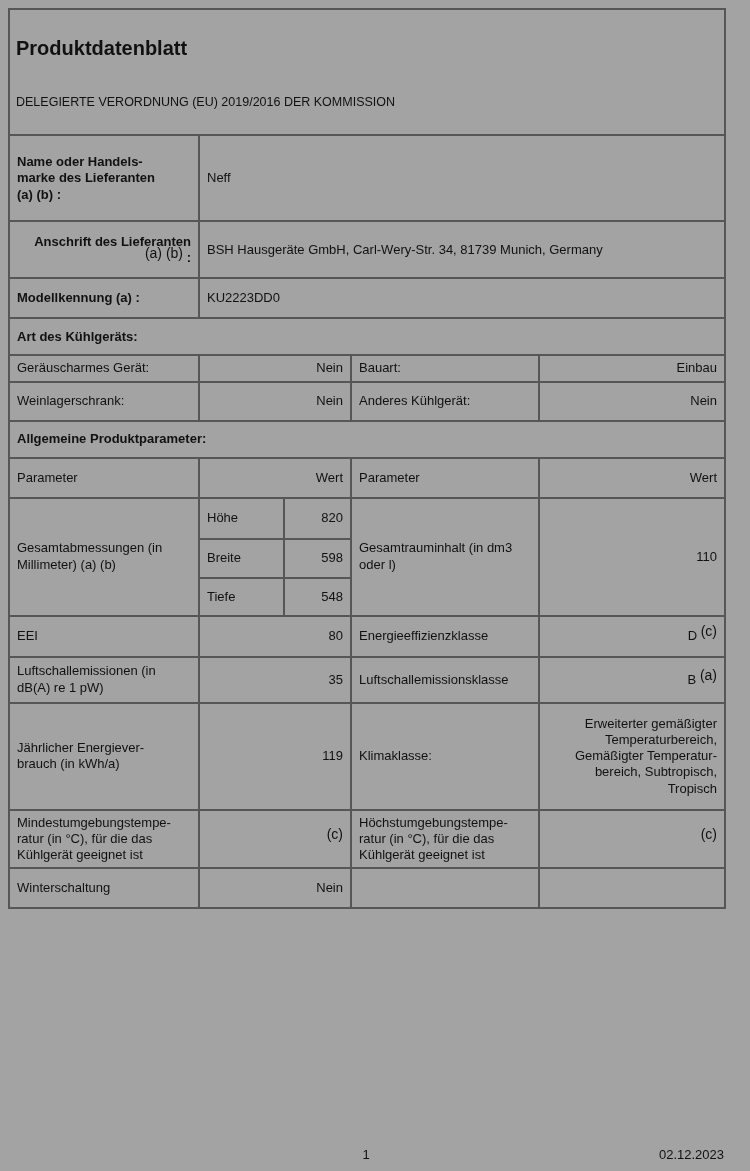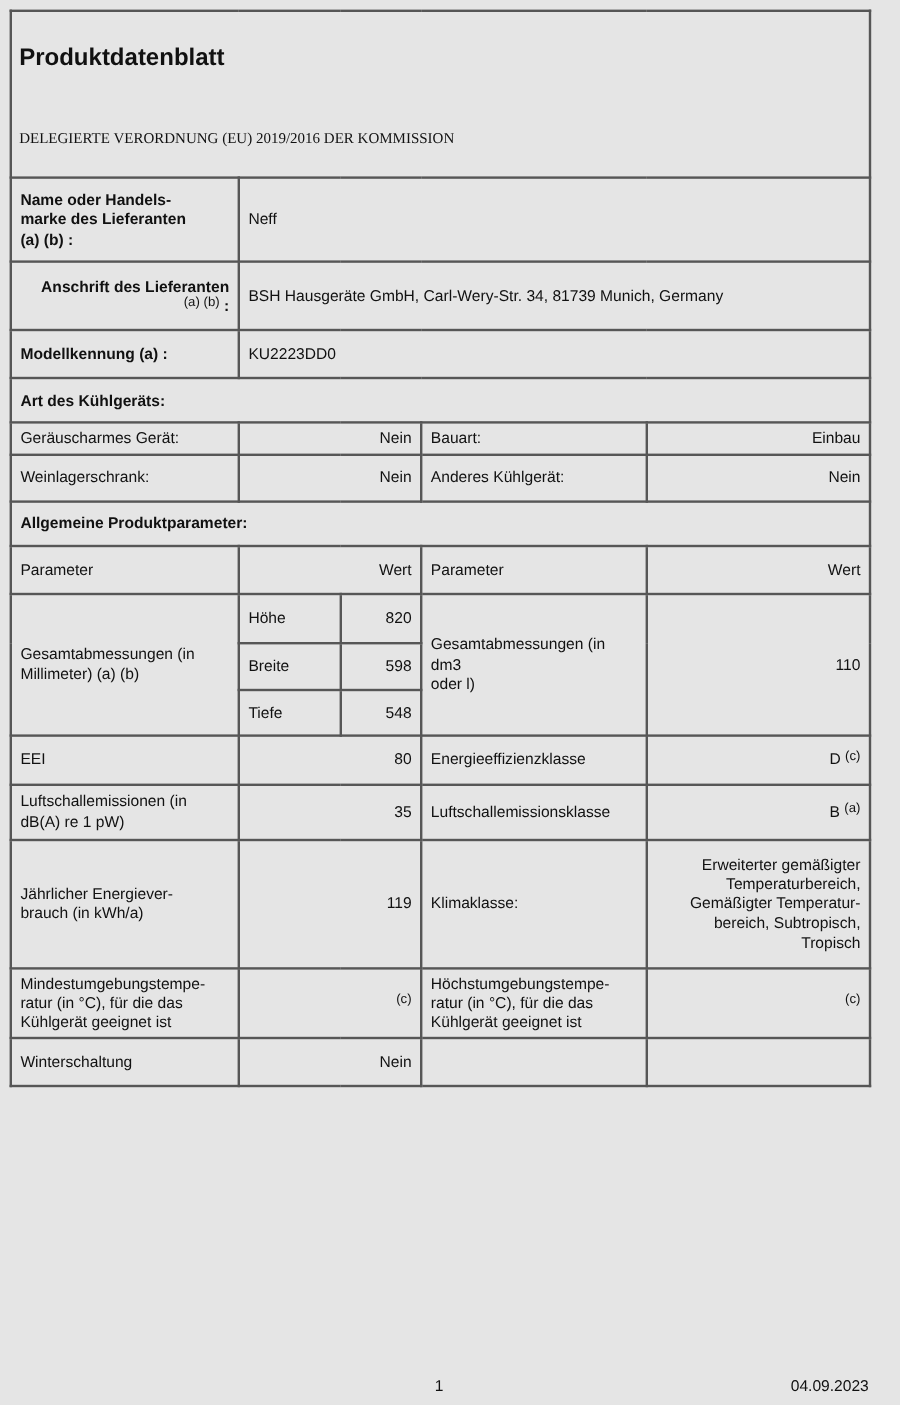--- a/index.html
+++ b/index.html
@@ -6,21 +6,21 @@
   html, body {
     margin: 0; padding: 0;
     background: #ffffff;
     font-family: "Liberation Sans", sans-serif;
     color: #111111;
   }
   .page {
     position: relative;
     width: 750px;
     height: 1171px;
-    background: #e5e5e5;
+    background: #a3a3a3;
     overflow: hidden;
   }
   table.sheet {
     position: absolute;
     left: 8px;
     top: 8px;
     width: 716px;
     border-collapse: collapse;
     table-layout: fixed;
   }
@@ -36,25 +36,24 @@
   td.c { text-align: right; padding: 4px 3px; }
   .b { font-weight: bold; }
   .nopre { white-space: normal !important; text-align: right; }
   .doc-title {
     font-size: 20px;
     font-weight: bold;
     margin: 2px 0 0 0;
   }
   .doc-subtitle {
     font-size: 12.5px;
-    margin-top: 30px;
-    font-family: Liberation Serif, serif;
+    margin-top: 17px;
   }
   sup.small-ref, .small-ref {
-    font-size: 11px;
+    font-size: 14px;
     line-height: 1;
     position: relative;
     top: -4px;
   }
   .footer {
     position: absolute;
     left: 8px;
     top: 1147px;
     width: 716px;
     height: 18px;
@@ -85,21 +84,21 @@
     </colgroup>
 
     <tbody>
         <tr style="height:83px">
       <td colspan="5" style="vertical-align:top; padding:8px 6px;">
         <div class="doc-title">Produktdatenblatt</div>
         <div class="doc-subtitle">DELEGIERTE VERORDNUNG (EU) 2019/2016 DER KOMMISSION</div>
       </td>
     </tr>
 
-    <tr style="height:70px">
+    <tr style="height:86px">
       <td class="b">Name oder Handels-
 marke des Lieferanten
 (a) (b) :</td>
       <td colspan="4">Neff</td>
     </tr>
 
     <tr style="height:57px">
       <td class="nopre"><span class="b">Anschrift des Lieferanten</span><br><span class="small-ref">(a) (b)</span> <span class="b">:</span></td>
       <td colspan="4">BSH Hausgeräte GmbH, Carl-Wery-Str. 34, 81739 Munich, Germany</td>
     </tr>
@@ -136,21 +135,21 @@
       <td colspan="2" class="c">Wert</td>
       <td>Parameter</td>
       <td class="c">Wert</td>
     </tr>
 
     <tr style="height:41px">
       <td rowspan="3">Gesamtabmessungen (in
 Millimeter) (a) (b)</td>
       <td>Höhe</td>
       <td class="c">820</td>
-      <td rowspan="3">Gesamtabmessungen (in dm3
+      <td rowspan="3">Gesamtrauminhalt (in dm3
 oder l)</td>
       <td rowspan="3" class="c">110</td>
     </tr>
     <tr style="height:39px">
       <td>Breite</td>
       <td class="c">598</td>
     </tr>
     <tr style="height:38px">
       <td>Tiefe</td>
       <td class="c">548</td>
@@ -198,16 +197,16 @@
       <td>Winterschaltung</td>
       <td colspan="2" class="c">Nein</td>
       <td></td>
       <td class="c"></td>
     </tr>
   </tbody>
     </table>
 
   <div class="footer">
     <span class="page-num">1</span>
-    <span class="date">04.09.2023</span>
+    <span class="date">02.12.2023</span>
   </div>
 
 </div>
 
 </body></html>

